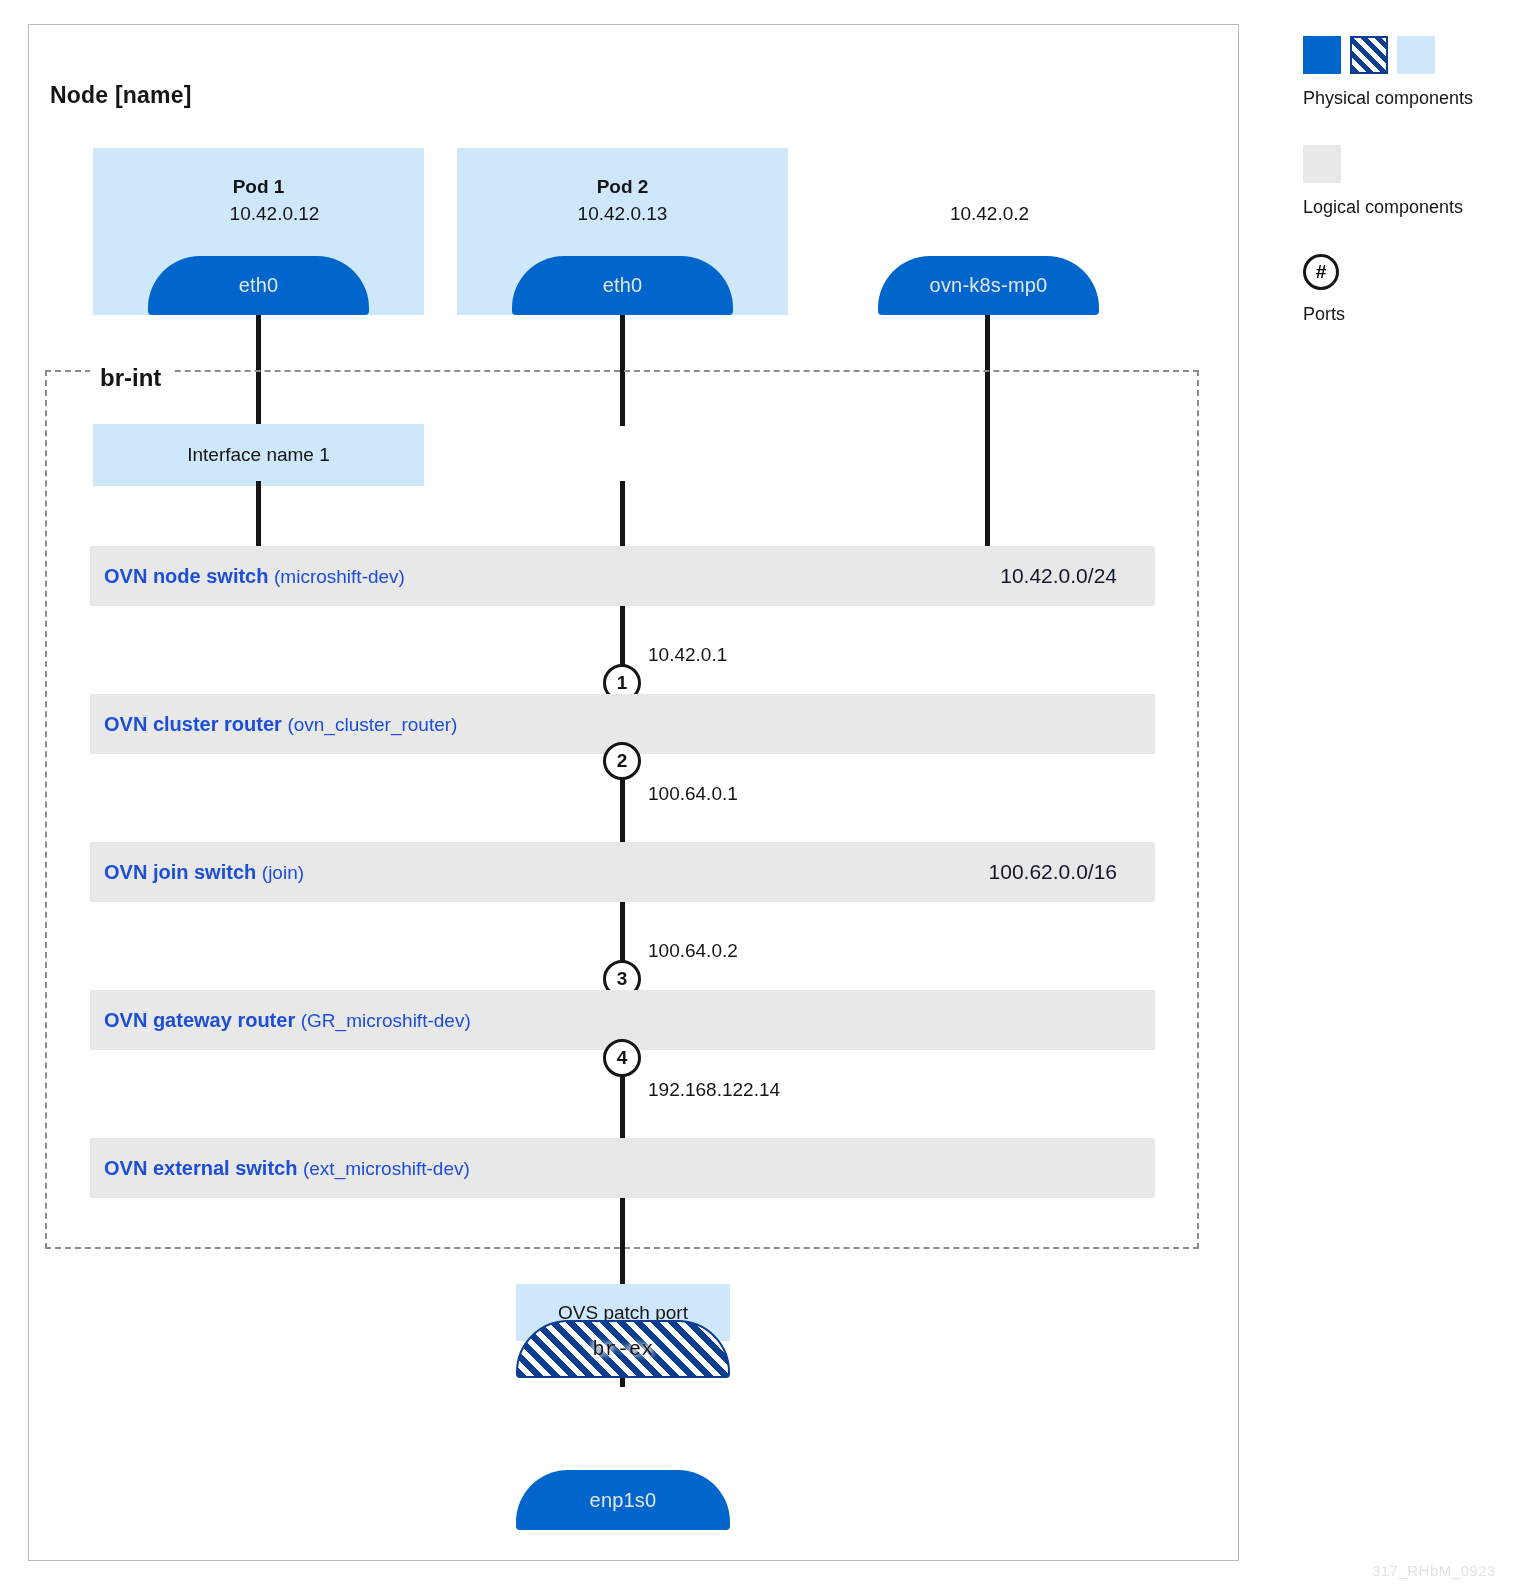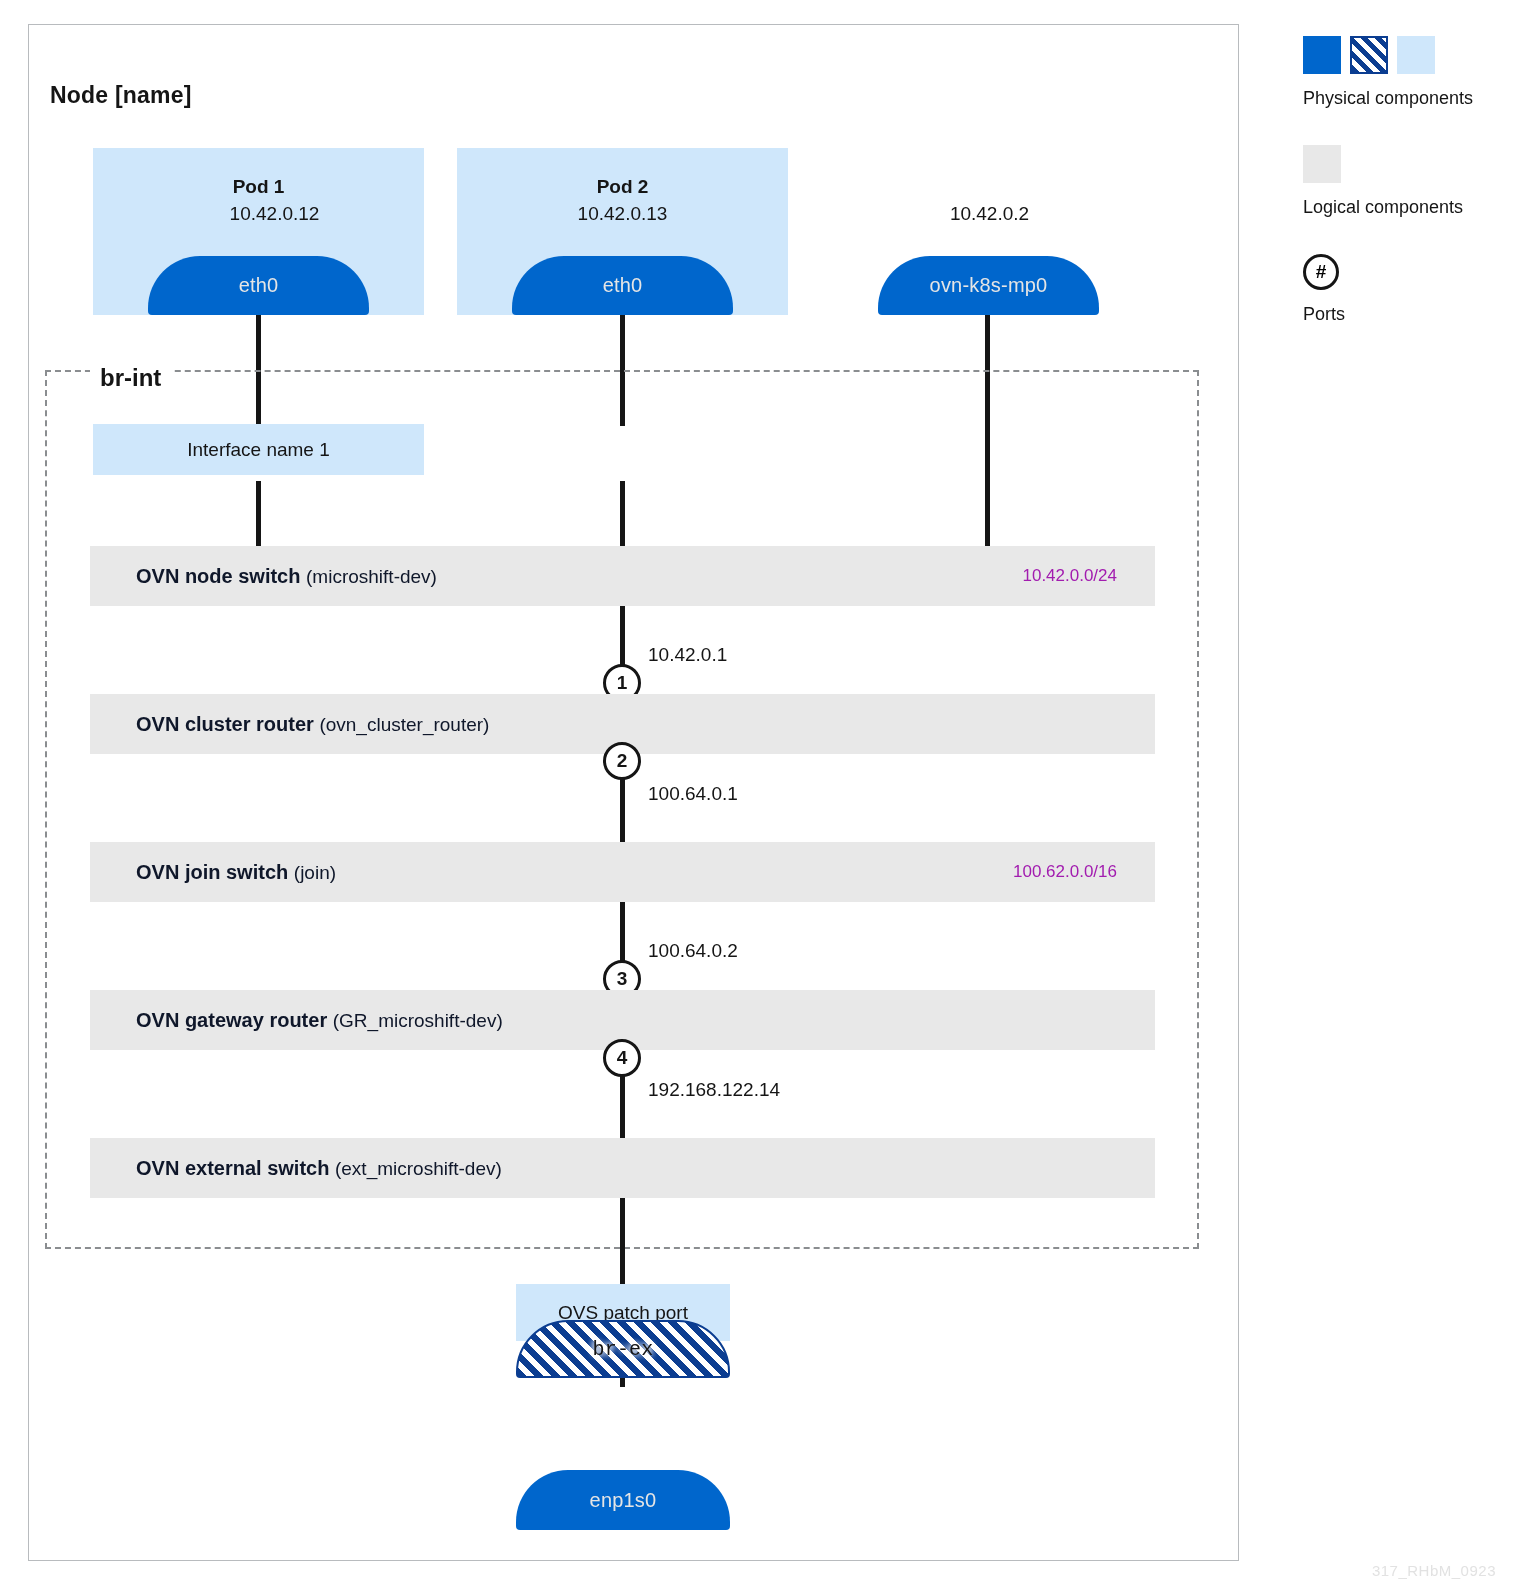--- a/index.html
+++ b/index.html
@@ -97,31 +97,31 @@
   }
 
   
   .gbar {
     position: absolute;
     background: #e8e8e8;
     display: flex;
     align-items: center;
   }
   .gbar .label {
-    margin-left: 46px;
+    margin-left: 14px;
     font-size: 20px;
-    color: #0f172a;
+    color: #1d4ed8;
   }
   .gbar .label b { font-weight: bold; }
   .gbar .label .sub { font-weight: normal; font-size: 19px; }
   .gbar .right {
     position: absolute;
     right: 38px;
-    font-size: 17px;
-    color: #a21caf;
+    font-size: 21px;
+    color: #0f172a;
   }
 
   
   .vline {
     position: absolute;
     width: 5px;
     background: #151515;
   }
 
   
@@ -224,21 +224,21 @@
   <div class="standalone-ip" style="left:878px; top:203px; width:223px;">10.42.0.2</div>
   <div class="dome" style="left:878px; top:256px; width:221px; height:59px;">ovn-k8s-mp0</div>
 
   <div class="vline" style="left:256px; top:315px; height:111px;"></div>
   <div class="vline" style="left:620px; top:315px; height:111px;"></div>
   <div class="vline" style="left:985px; top:315px; height:232px;"></div>
 
   <div class="brint"></div>
   <div class="brint-label">br-int</div>
 
-  <div class="lbox" style="left:93px; top:424px; width:331px; height:51px;text-align:right;">Interface name 1</div>
+  <div class="lbox" style="left:93px; top:424px; width:331px; height:62px;text-align:right;">Interface name 1</div>
 
   <div class="vline" style="left:256px; top:481px; height:66px;"></div>
   <div class="vline" style="left:620px; top:481px; height:66px;"></div>
 
   <div class="gbar" style="left:90px; top:546px; width:1065px; height:60px;">
     <div class="label">
       <b>OVN node switch</b>
       <span class="sub">(microshift-dev)</span>
     </div>
     <div class="right">10.42.0.0/24</div>

